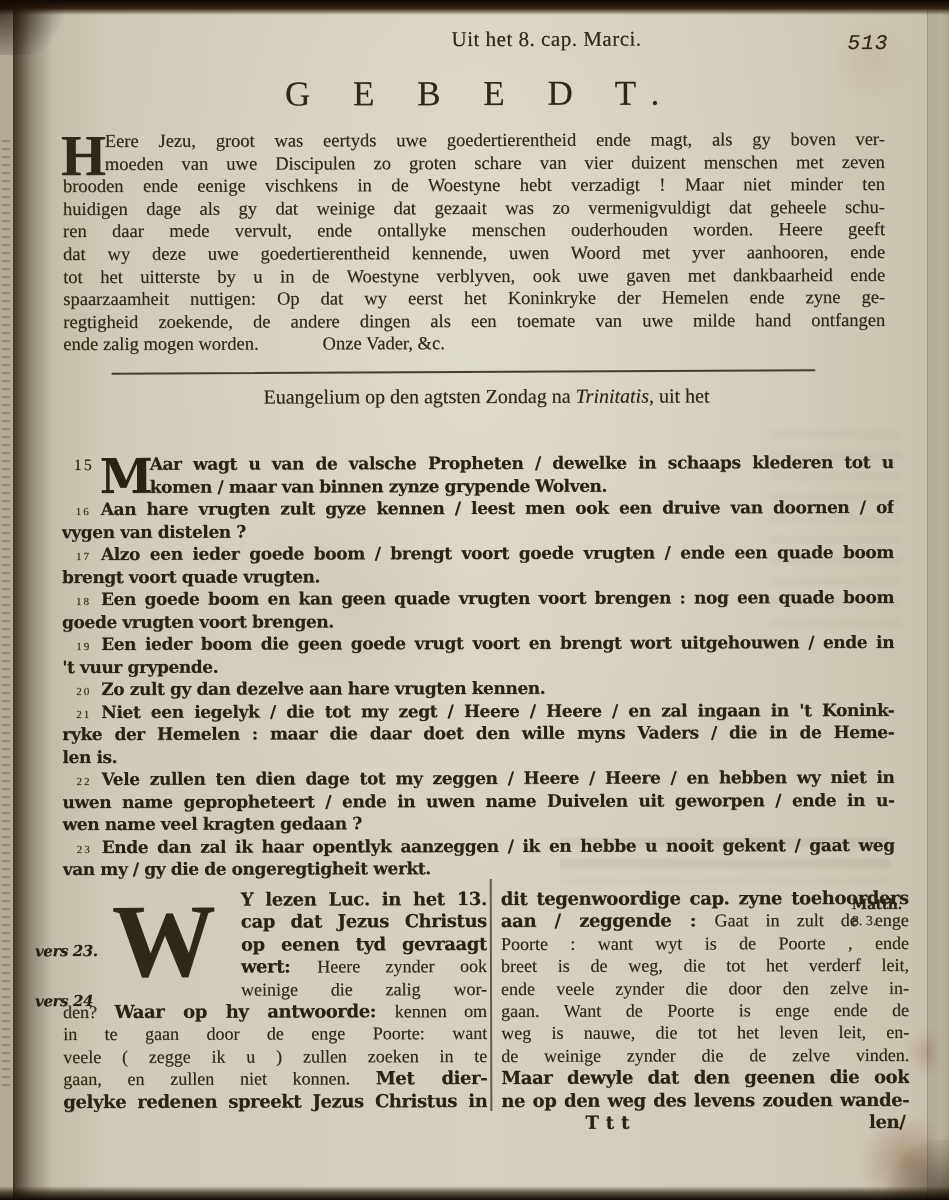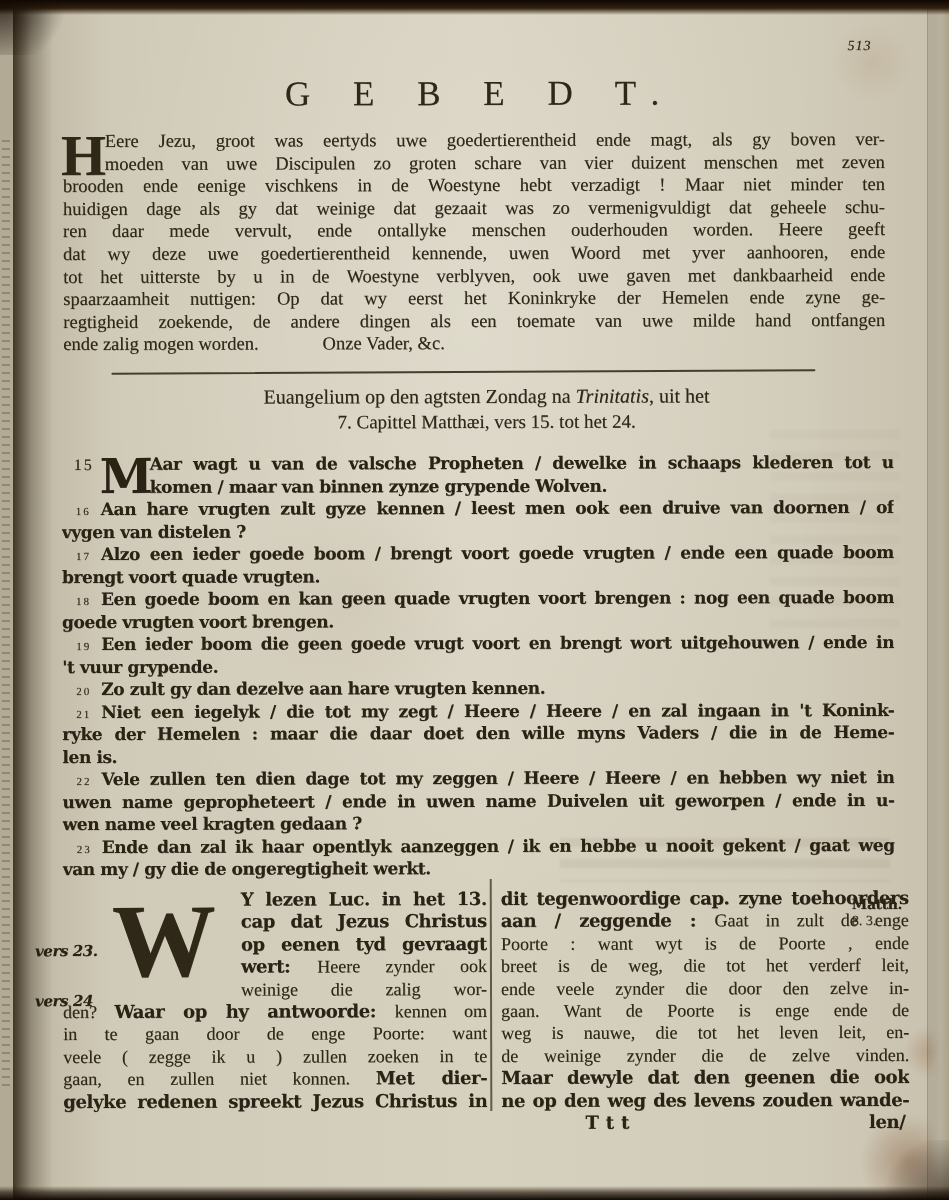--- a/index.html
+++ b/index.html
@@ -29,21 +29,21 @@
   .corner-br{right:0;bottom:0;width:70px;height:60px;background:radial-gradient(circle at 100% 100%,rgba(30,18,8,.6),transparent 72%);z-index:6;}
   .ghost{z-index:1;opacity:.5;filter:blur(1px);
     background:repeating-linear-gradient(180deg,rgba(110,100,80,.18) 0 9px,transparent 9px 21px);}
   
   .content{position:absolute;left:0;top:0;width:949px;height:1200px;transform:rotate(-0.15deg);z-index:2;}
   .ink{text-shadow:0.3px 0.3px 0.5px rgba(40,32,20,.45);}
   .rm{font-family:"Liberation Serif",serif;}
   .bl{font-family:"DejaVu Serif",serif;font-weight:bold;letter-spacing:-0.4px;color:#292215;}
   .it{font-style:italic;}
   .running-head{top:27px;left:548px;transform:translateX(-50%);font-size:21px;letter-spacing:.5px;}
-  .page-number{top:39px;left:849px;font-size:14px;font-style:italic;letter-spacing:1px;}
+  .page-number{top:33px;left:849px;font-size:21px;font-style:italic;letter-spacing:1px;font-family:Liberation Mono, monospace;}
   .gebedt{top:74px;left:482px;transform:translateX(-50%);font-size:35px;letter-spacing:17px;white-space:nowrap;}
   
   .prayer{left:64px;top:129px;width:822px;font-size:18.5px;line-height:22.6px;}
   .p-line{height:22.6px;overflow:hidden;}
   .j{text-align:justify;text-align-last:justify;}
   .pl42{padding-left:42px;}
   .dropH{left:62px;top:133px;font-size:58px;line-height:44px;font-weight:bold;letter-spacing:0;}
   .closing{display:flex;}
   .closing .refrain{margin-left:64px;}
   .divider{left:112px;top:371px;width:704px;height:2px;background:#463d2e;transform:rotate(-.15deg);border-radius:2px;}
@@ -76,20 +76,21 @@
 </head>
 <body>
 
 <div class="shot">
 
   <div class="abs ghost" style="left:560px;top:838px;width:330px;height:44px;"></div>
   <div class="abs ghost" style="left:770px;top:430px;width:130px;height:200px;opacity:.25;"></div>
 
   <div class="content ink">
 
+    <div class="abs running-head">Uit het 8. cap. Marci.</div>
     <div class="abs page-number">513</div>
 
     <div class="abs gebedt">G E B E D T.</div>
 
     <div class="abs dropH">H</div>
     <div class="abs prayer">
       <div class="p-line j pl42">Eere Jezu, groot was eertyds uwe goedertierentheid ende magt, als gy boven ver-</div>
       <div class="p-line j pl42">moeden van uwe Discipulen zo groten schare van vier duizent menschen met zeven</div>
       <div class="p-line j">brooden ende eenige vischkens in de Woestyne hebt verzadigt ! Maar niet minder ten</div>
       <div class="p-line j">huidigen dage als gy dat weinige dat gezaait was zo vermenigvuldigt dat geheele schu-</div>
@@ -102,21 +103,20 @@
         <span>ende zalig mogen worden.</span>
         <span class="refrain">Onze Vader, &amp;c.</span>
       </div>
     </div>
 
     <div class="abs divider"></div>
 
     <div class="abs pericope1">
       <span>Euangelium op den agtsten Zondag na </span><span class="it">Trinitatis</span><span>, uit het</span>
     </div>
-    <div class="abs pericope2">7. Capittel Matthæi, vers 15. tot het 24.</div>
 
     <span class="abs vnum15">15</span>
     <span class="abs dropM bl">M</span>
     <div class="abs verses">
       <div class="vl j pl88"><span class="bl">Aar wagt u van de valsche Propheten / dewelke in schaaps klederen tot u</span></div>
       <div class="vl pl88"><span class="bl">komen / maar van binnen zynze grypende Wolven.</span></div>
 
       <div class="vl j"><span class="vnum">16</span><span class="bl">Aan hare vrugten zult gyze kennen / leest men ook een druive van doornen / of</span></div>
       <div class="vl"><span class="bl">vygen van distelen ?</span></div>
 

